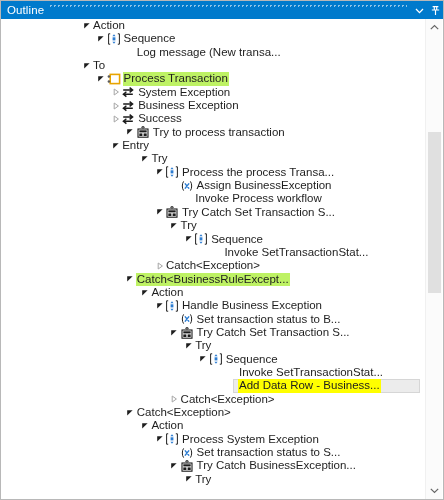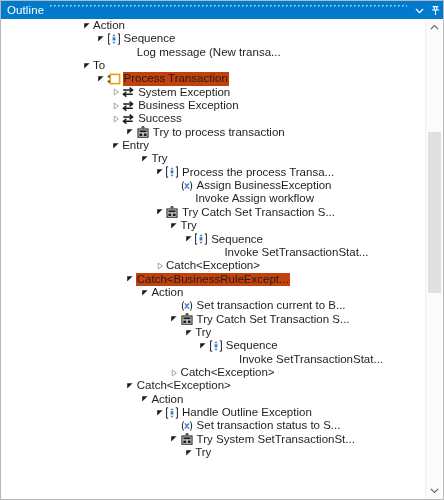--- a/index.html
+++ b/index.html
@@ -50,21 +50,21 @@
   }
   .twisty svg{display:block;}
   .icon{
     flex:0 0 auto;width:14px;height:13px;display:flex;align-items:center;justify-content:center;
     margin-right:2px;
   }
   .icon.none{width:0;margin:0;}
   .label{
     flex:0 0 auto;padding:0 1px;font-size:11.5px;color:#1e1e1e;
   }
-  .label.hl{background:#c2410c;}
+  .label.hl{background:#bef264;}
   .row.sel .label.hl{background:#ffff00;}
   .row.sel{}
   .selbox{
     position:absolute;top:0;height:13.35px;border:1px solid #d6d6d6;background:#ececec;
     box-sizing:border-box;z-index:0;
   }
   .rowinner{position:relative;z-index:1;display:flex;align-items:center;}
   
   .vscroll{
     position:absolute;right:1px;top:18px;width:17px;height:480px;
@@ -297,21 +297,21 @@
             </svg>
           </span>
           <span class="label">Assign BusinessException</span>
         </span>
       </div>
       <div class="row">
         <span class="rowinner">
           <span class="indent" style="width: 181.2px;"></span>
           <span class="twisty"></span>
           <span class="icon none"></span>
-          <span class="label">Invoke Assign workflow</span>
+          <span class="label">Invoke Process workflow</span>
         </span>
       </div>
       <div class="row">
         <span class="rowinner">
           <span class="indent" style="width: 152px;"></span>
           <span class="twisty">
             <svg width="8" height="8" viewBox="0 0 8 8">
               <path d="M1.2 1.2 L6.6 1.2 L1.2 6.6 Z" fill="#1e1e1e"></path>
             </svg>
           </span>
@@ -397,30 +397,49 @@
             <svg width="8" height="8" viewBox="0 0 8 8">
               <path d="M1.2 1.2 L6.6 1.2 L1.2 6.6 Z" fill="#1e1e1e"></path>
             </svg>
           </span>
           <span class="icon none"></span>
           <span class="label">Action</span>
         </span>
       </div>
       <div class="row">
         <span class="rowinner">
+          <span class="indent" style="width: 152px;"></span>
+          <span class="twisty">
+            <svg width="8" height="8" viewBox="0 0 8 8">
+              <path d="M1.2 1.2 L6.6 1.2 L1.2 6.6 Z" fill="#1e1e1e"></path>
+            </svg>
+          </span>
+          <span class="icon">
+            <svg width="14" height="12" viewBox="0 0 14 12">
+              <path d="M3.2 0.8 H1.6 V11.2 H3.2 M10.8 0.8 H12.4 V11.2 H10.8" fill="none" stroke="#222" stroke-width="1"></path>
+              <path d="M7 1.2 L8.6 3.2 H5.4 Z" fill="#2d7dd2"></path>
+              <rect x="5.6" y="4.3" width="2.8" height="3.1" fill="#2d7dd2"></rect>
+              <path d="M7 10.8 L5.4 8.8 H8.6 Z" fill="#2d7dd2"></path>
+            </svg>
+          </span>
+          <span class="label">Handle Business Exception</span>
+        </span>
+      </div>
+      <div class="row">
+        <span class="rowinner">
           <span class="indent" style="width: 166.6px;"></span>
           <span class="twisty"></span>
           <span class="icon">
             <svg width="14" height="12" viewBox="0 0 14 12">
               <path d="M3.6 1.4 C1.9 3.4 1.9 8.6 3.6 10.6" fill="none" stroke="#222" stroke-width="1"></path>
               <path d="M10.4 1.4 C12.1 3.4 12.1 8.6 10.4 10.6" fill="none" stroke="#222" stroke-width="1"></path>
               <path d="M5.3 3.9 L8.7 8.1 M8.7 3.9 L5.3 8.1" stroke="#2d7dd2" stroke-width="1.5" stroke-linecap="round"></path>
             </svg>
           </span>
-          <span class="label">Set transaction current to B...</span>
+          <span class="label">Set transaction status to B...</span>
         </span>
       </div>
       <div class="row">
         <span class="rowinner">
           <span class="indent" style="width: 166.6px;"></span>
           <span class="twisty">
             <svg width="8" height="8" viewBox="0 0 8 8">
               <path d="M1.2 1.2 L6.6 1.2 L1.2 6.6 Z" fill="#1e1e1e"></path>
             </svg>
           </span>
@@ -468,20 +487,29 @@
         </span>
       </div>
       <div class="row">
         <span class="rowinner">
           <span class="indent" style="width: 225px;"></span>
           <span class="twisty"></span>
           <span class="icon none"></span>
           <span class="label">Invoke SetTransactionStat...</span>
         </span>
       </div>
+      <div class="row sel">
+        <span class="selbox" style="left: 231px; right: 2px;"></span>
+        <span class="rowinner">
+          <span class="indent" style="width: 225px;"></span>
+          <span class="twisty"></span>
+          <span class="icon none"></span>
+          <span class="label hl">Add Data Row - Business...</span>
+        </span>
+      </div>
       <div class="row">
         <span class="rowinner">
           <span class="indent" style="width: 166.6px;"></span>
           <span class="twisty">
             <svg width="8" height="8" viewBox="0 0 8 8">
               <path d="M2.2 1.0 L6.4 4.0 L2.2 7.0 Z" fill="none" stroke="#a6a6a6" stroke-width="1"></path>
             </svg>
           </span>
           <span class="icon none"></span>
           <span class="label">Catch&lt;Exception&gt;</span>
@@ -520,21 +548,21 @@
             </svg>
           </span>
           <span class="icon">
             <svg width="14" height="12" viewBox="0 0 14 12">
               <path d="M3.2 0.8 H1.6 V11.2 H3.2 M10.8 0.8 H12.4 V11.2 H10.8" fill="none" stroke="#222" stroke-width="1"></path>
               <path d="M7 1.2 L8.6 3.2 H5.4 Z" fill="#2d7dd2"></path>
               <rect x="5.6" y="4.3" width="2.8" height="3.1" fill="#2d7dd2"></rect>
               <path d="M7 10.8 L5.4 8.8 H8.6 Z" fill="#2d7dd2"></path>
             </svg>
           </span>
-          <span class="label">Handle Outline Exception</span>
+          <span class="label">Process System Exception</span>
         </span>
       </div>
       <div class="row">
         <span class="rowinner">
           <span class="indent" style="width: 166.6px;"></span>
           <span class="twisty"></span>
           <span class="icon">
             <svg width="14" height="12" viewBox="0 0 14 12">
               <path d="M3.6 1.4 C1.9 3.4 1.9 8.6 3.6 10.6" fill="none" stroke="#222" stroke-width="1"></path>
               <path d="M10.4 1.4 C12.1 3.4 12.1 8.6 10.4 10.6" fill="none" stroke="#222" stroke-width="1"></path>
@@ -554,21 +582,21 @@
           </span>
           <span class="icon">
             <svg width="14" height="12" viewBox="0 0 14 12">
               <path d="M7 0.6 V2.6 M5.3 1.4 L7 0.6 L8.7 1.4" fill="none" stroke="#1b1b1b" stroke-width="1"></path>
               <rect x="2" y="3.0" width="10" height="8.2" fill="none" stroke="#1b1b1b" stroke-width="1.1"></rect>
               <rect x="3.3" y="4.3" width="7.4" height="2.1" fill="#1b1b1b"></rect>
               <rect x="3.3" y="7.4" width="3.1" height="2.6" fill="#1b1b1b"></rect>
               <rect x="7.6" y="7.4" width="3.1" height="2.6" fill="#1b1b1b"></rect>
             </svg>
           </span>
-          <span class="label">Try System SetTransactionSt...</span>
+          <span class="label">Try Catch BusinessException...</span>
         </span>
       </div>
       <div class="row">
         <span class="rowinner">
           <span class="indent" style="width: 181.2px;"></span>
           <span class="twisty">
             <svg width="8" height="8" viewBox="0 0 8 8">
               <path d="M1.2 1.2 L6.6 1.2 L1.2 6.6 Z" fill="#1e1e1e"></path>
             </svg>
           </span>

